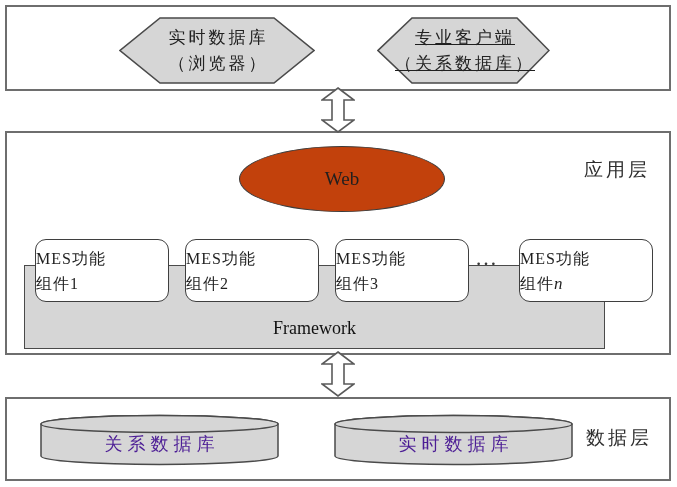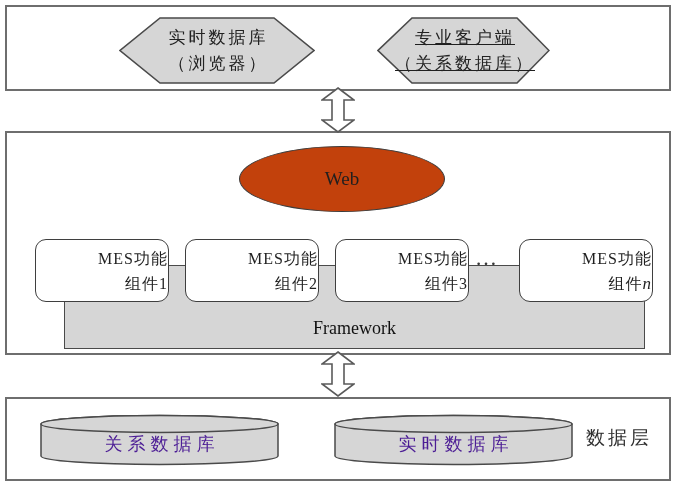--- a/index.html
+++ b/index.html
@@ -49,30 +49,30 @@
 
   
   .web-ellipse {
     position:absolute; left:232px; top:13px; width:206px; height:66px;
     border:1.4px solid #3c3c3c; border-radius:50%;
     display:flex; align-items:center; justify-content:center;
     font-size:19px; background:#c2410c;
   }
   .framework-bar {
     position:absolute; left:17px; top:132px; width:581px; height:84px;
-    background:#d6d6d6; border:1.6px solid #4a4a4a; z-index:1;margin-left:40px;
+    background:#d6d6d6; border:1.6px solid #4a4a4a; z-index:1;
   }
   .framework-label {
     position:absolute; bottom:9px; left:0; width:100%;
     text-align:center; font-size:18px; color:#111;
   }
   .mes-box {
     position:absolute; top:106px; width:134px; height:63px;
     background:#ffffff; border:1.6px solid #3f3f3f; border-radius:11px;
-    display:flex; flex-direction:column; align-items:flex-end; justify-content:center;
+    display:flex; flex-direction:column; align-items:flex-start; justify-content:center;
     font-size:16px; line-height:25px; letter-spacing:1px; z-index:2;
   }
   .mes-1 { left:28px; }
   .mes-2 { left:178px; }
   .mes-3 { left:328px; }
   .mes-n { left:512px; }
   .mes-box i { font-style:italic; font-size:17px; }
   .dots {
     position:absolute; left:468px; top:112px; z-index:2;
     font-size:22px; letter-spacing:2px; color:#3a3a3a;
@@ -141,20 +141,21 @@
     <div class="mes-box mes-3">
       <span>MES功能</span>
       <span>组件3</span>
     </div>
     <span class="dots">…</span>
     <div class="mes-box mes-n">
       <span>MES功能</span>
       <span><span>组件</span><i>n</i></span>
     </div>
 
+    <div class="layer-label">应用层</div>
   </section>
 
   <svg class="arrow arrow-2" viewBox="0 0 34 46">
     <polygon points="17,1 33,13 23,13 23,33 33,33 17,45 1,33 11,33 11,13 1,13"></polygon>
   </svg>
 
   <section class="layer layer-data">
     <div class="cylinder cyl-1">
       <svg viewBox="0 0 239 52" preserveAspectRatio="none">
         <path class="cyl-shape" d="M1,10 L1,42 A118.5,8.5 0 0 0 238,42 L238,10 A118.5,8.5 0 0 0 1,10 Z"></path>

